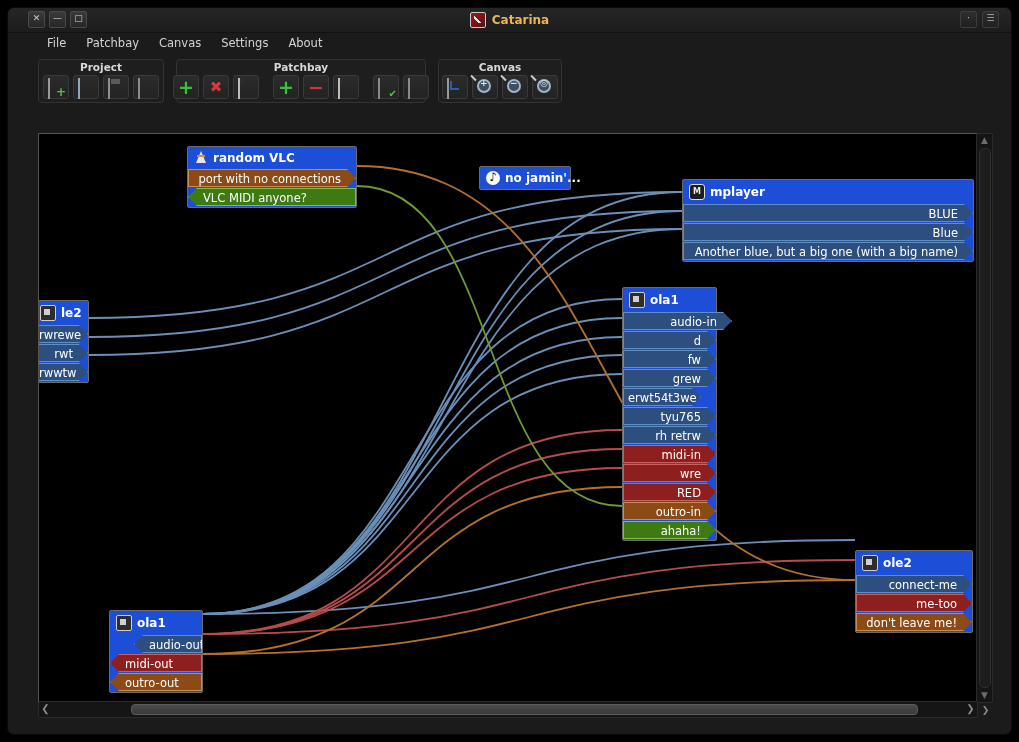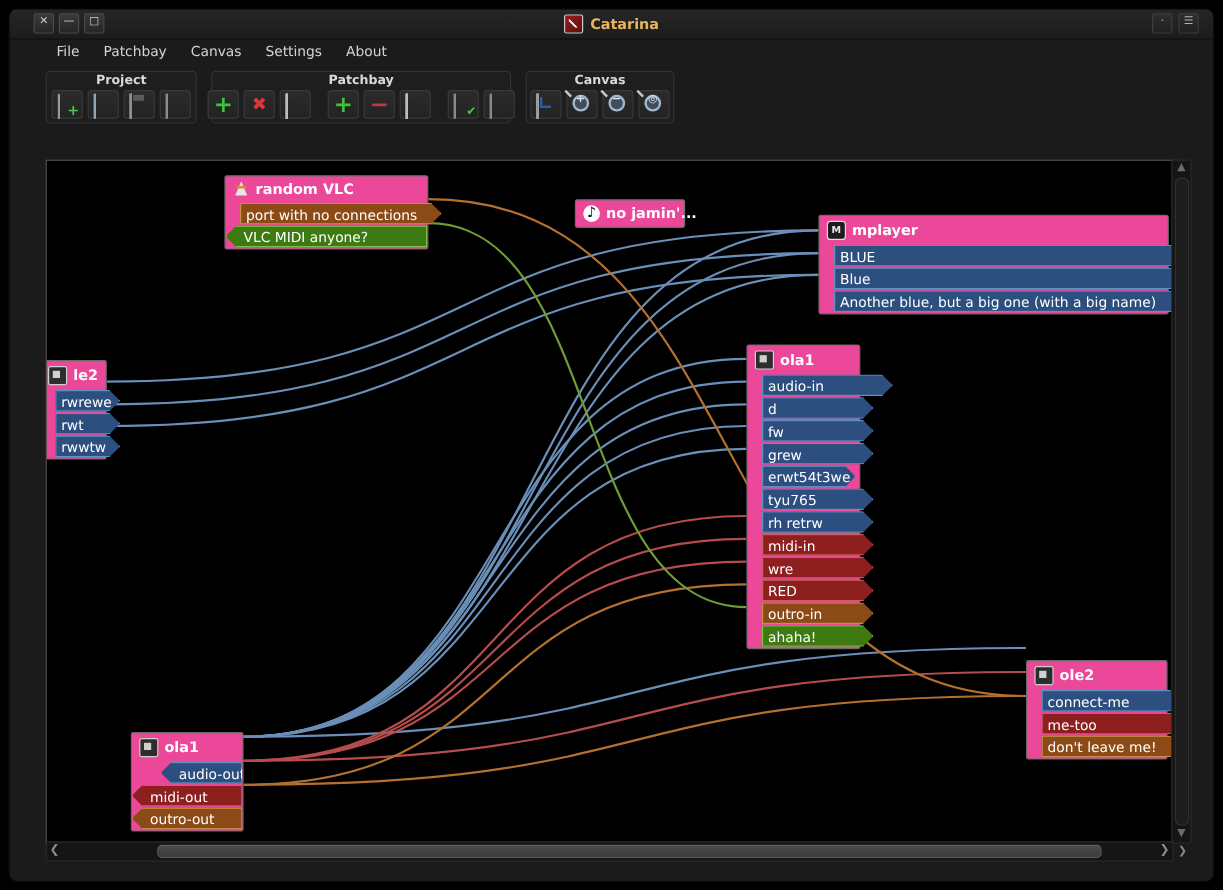--- a/index.html
+++ b/index.html
@@ -163,21 +163,21 @@
   }
   #corner-arrows {
     position: absolute; right: 0; bottom: 0;
     width: 15px; height: 15px; color: #8a8a8a; font-size: 9px;
     text-align: center; line-height: 15px;
   }
 
   
   .pbox {
     position: absolute;
-    background: #ec4899;
+    background: #1d4ed8;
     border: 1px solid #6a6a6a;
     box-sizing: border-box;
     padding: 0;
   }
   .pbox .phead {
     display: flex; align-items: center; gap: 5px;
     padding: 4px 6px 4px 6px;
     color: #ffffff; font-size: 12px; font-weight: bold;
     font-family: "DejaVu Sans", sans-serif;
     white-space: nowrap;
@@ -187,23 +187,24 @@
   .port {
     position: absolute; top: 0; height: 18px;
     font-size: 11.5px; line-height: 18px;
     color: #fff;
     font-family: "DejaVu Sans", sans-serif;
     white-space: nowrap;
     box-sizing: border-box;
   }
   
   .port.in {
-    left: 12px;
-    padding-left: 4px; padding-right: 3px;
+    left: 0;
+    padding-left: 4px; padding-right: 14px;
     clip-path: polygon(0 0, calc(100% - 9px) 0, 100% 50%, calc(100% - 9px) 100%, 0 100%);
+    text-align: right;
   }
   
   .port.out {
     right: 0;
     padding-left: 14px; padding-right: 4px;
     clip-path: polygon(9px 0, 100% 0, 100% 100%, 9px 100%, 0 50%);
   }
   .c-blue   { background: #2c4f7f; border: 1px solid #5f8fc4; }
   .c-red    { background: #8d1f1f; border: 1px solid #c86060; }
   .c-orange { background: #8b4a16; border: 1px solid #c98c4e; }

